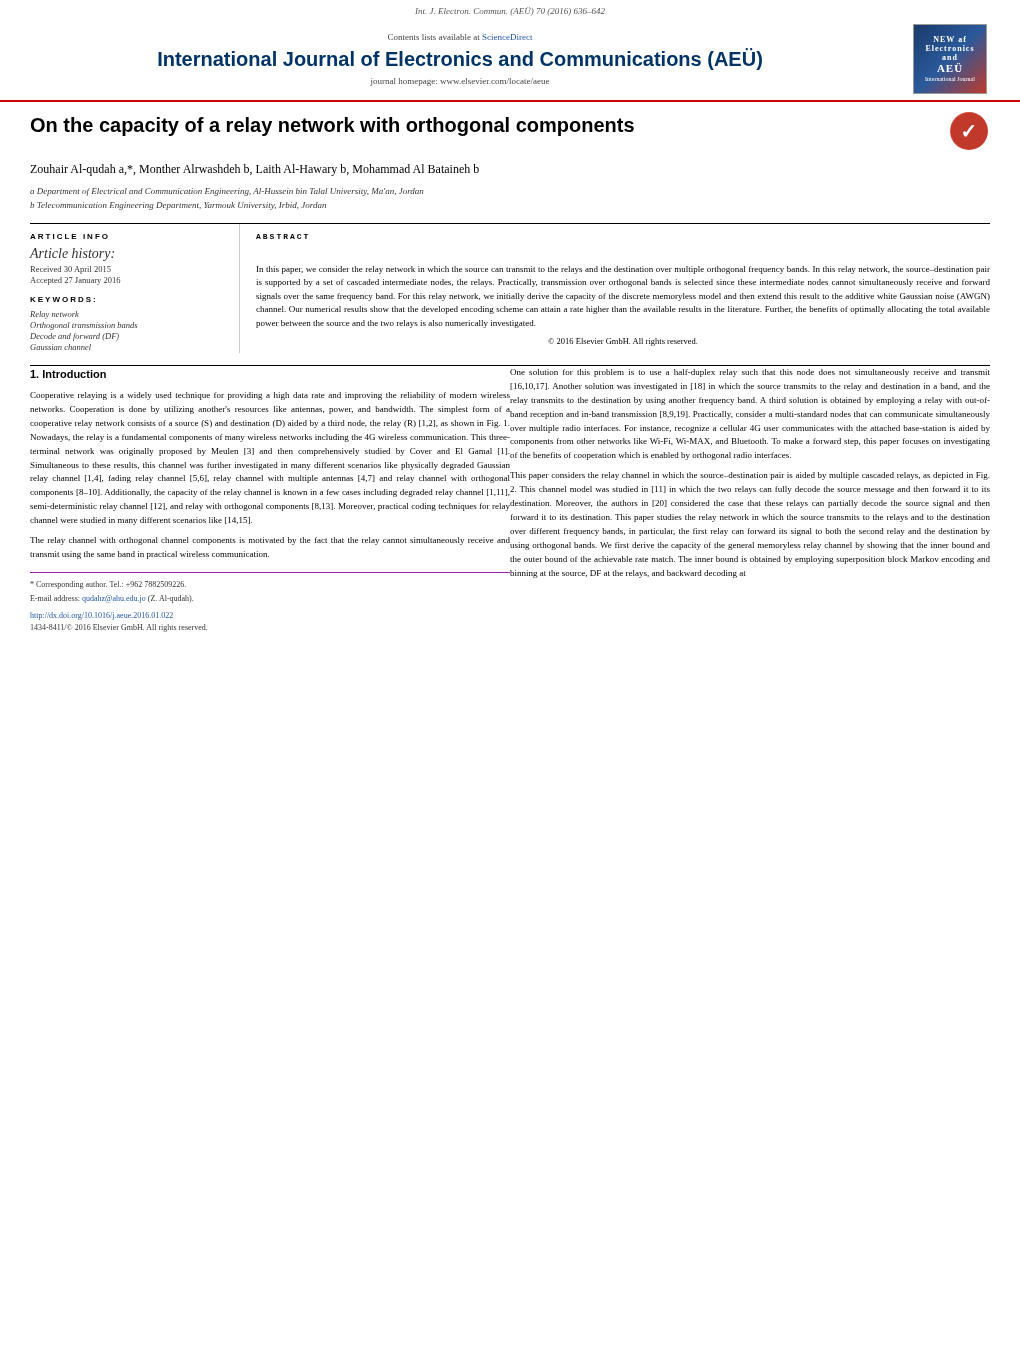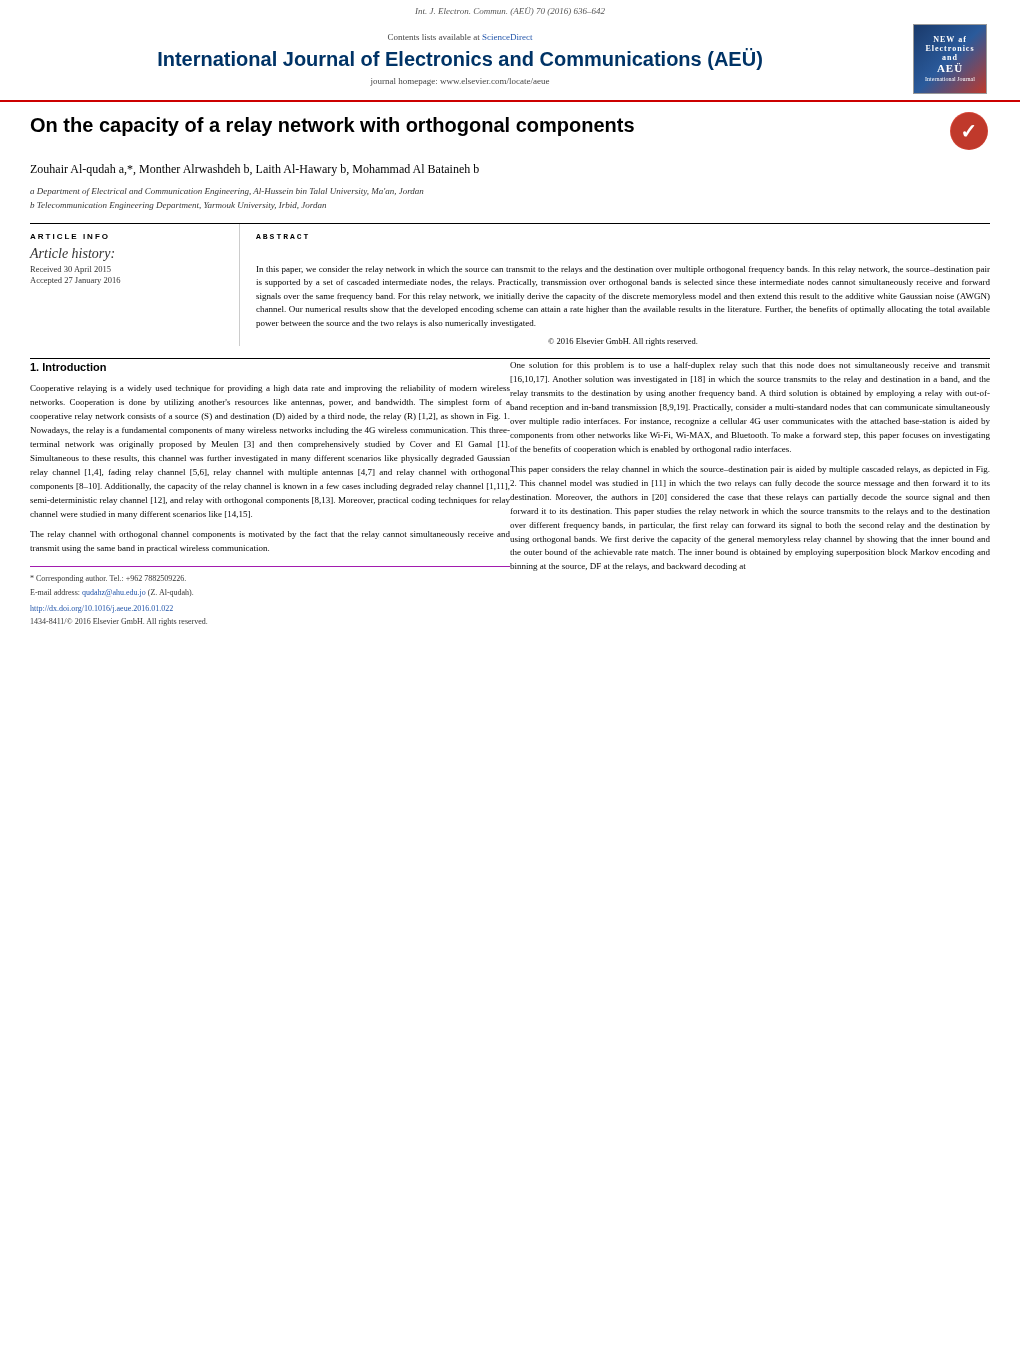--- a/index.html
+++ b/index.html
@@ -376,20 +376,27 @@
       <div>b Telecommunication Engineering Department, Yarmouk University, Irbid, Jordan</div>
     </div>
 
     <div class="article-body">
       <div class="article-info">
         <div class="info-section-title">ARTICLE INFO</div>
         <div class="history-label">Article history:</div>
         <div class="history-item">Received 30 April 2015</div>
         <div class="history-item">Accepted 27 January 2016</div>
 
+        <div class="keywords-section">
+          <div class="info-section-title">Keywords:</div>
+          <div class="keyword-item">Relay network</div>
+          <div class="keyword-item">Orthogonal transmission bands</div>
+          <div class="keyword-item">Decode and forward (DF)</div>
+          <div class="keyword-item">Gaussian channel</div>
+        </div>
       </div>
 
       <div class="abstract-section">
         <div class="abstract-title">ABSTRACT</div>
         <div class="abstract-text">In this paper, we consider the relay network in which the source can transmit to the relays and the destination over multiple orthogonal frequency bands. In this relay network, the source–destination pair is supported by a set of cascaded intermediate nodes, the relays. Practically, transmission over orthogonal bands is selected since these intermediate nodes cannot simultaneously receive and forward signals over the same frequency band. For this relay network, we initially derive the capacity of the discrete memoryless model and then extend this result to the additive white Gaussian noise (AWGN) channel. Our numerical results show that the developed encoding scheme can attain a rate higher than the available results in the literature. Further, the benefits of optimally allocating the total available power between the source and the two relays is also numerically investigated.</div>
         <div class="copyright">© 2016 Elsevier GmbH. All rights reserved.</div>
       </div>
     </div>
 
     <div class="two-col">

